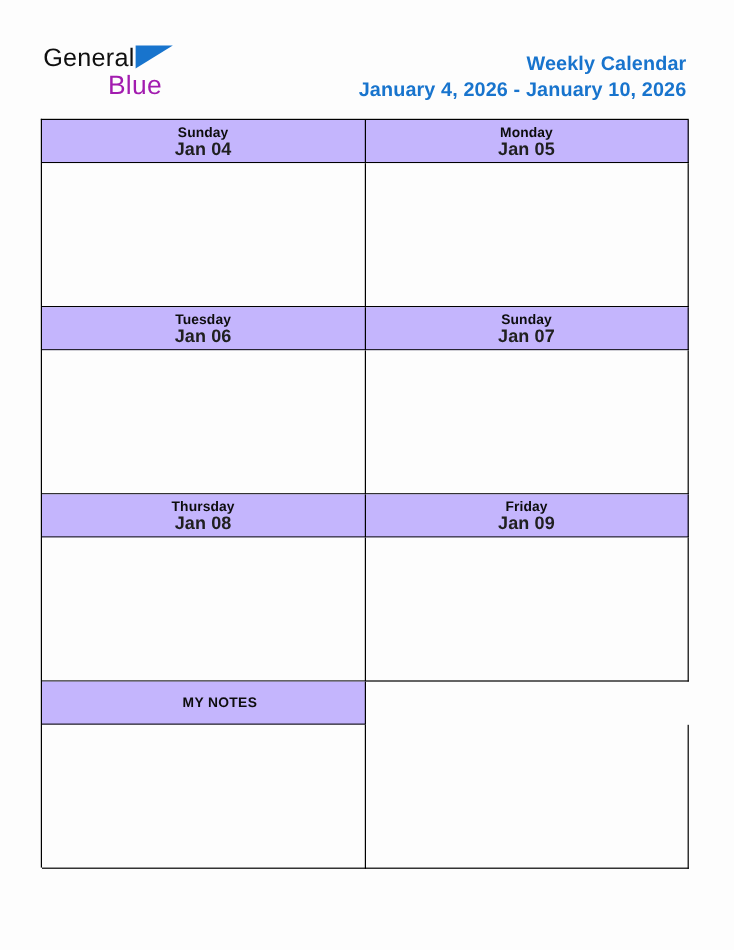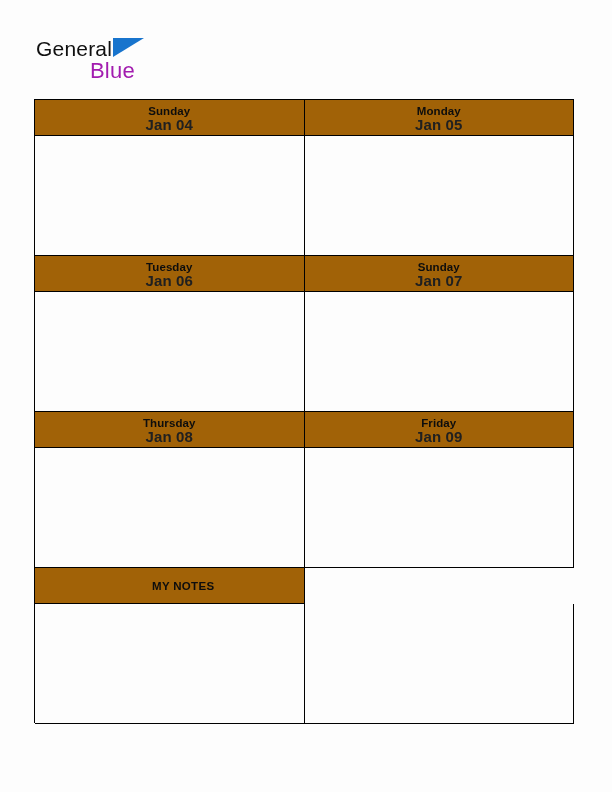--- a/index.html
+++ b/index.html
@@ -114,21 +114,21 @@
     border-right: 1.5px solid #000;
     border-bottom: 1.5px solid #000;
     display: flex;
     flex-direction: column;
     align-items: center;
     justify-content: center;
     overflow: hidden;
   }
   .head-row .cell {
     height: 36px;
-    background: #a16207;
+    background: #c4b5fd;
     padding-top: 1px;
   }
   .body-row .cell {
     height: 120px;
     background: #fdfdfd;
   }
   .day-name {
     font-size: 11.5px;
     font-weight: bold;
     color: #0d0d0d;
@@ -159,20 +159,24 @@
   <div class="top-bar">
 
     <div class="brand">
       <div class="brand-line1">
         <span class="brand-general">General</span>
         <span class="brand-triangle"></span>
       </div>
       <span class="brand-blue">Blue</span>
     </div>
 
+    <div class="title-block">
+      <div class="title-main">Weekly Calendar</div>
+      <div class="title-range">January 4, 2026 - January 10, 2026</div>
+    </div>
 
   </div>
 
   <div class="grid">
 
     <div class="row head-row">
       <div class="cell">
         <span class="day-name">Sunday</span>
         <span class="day-date">Jan 04</span>
       </div>

